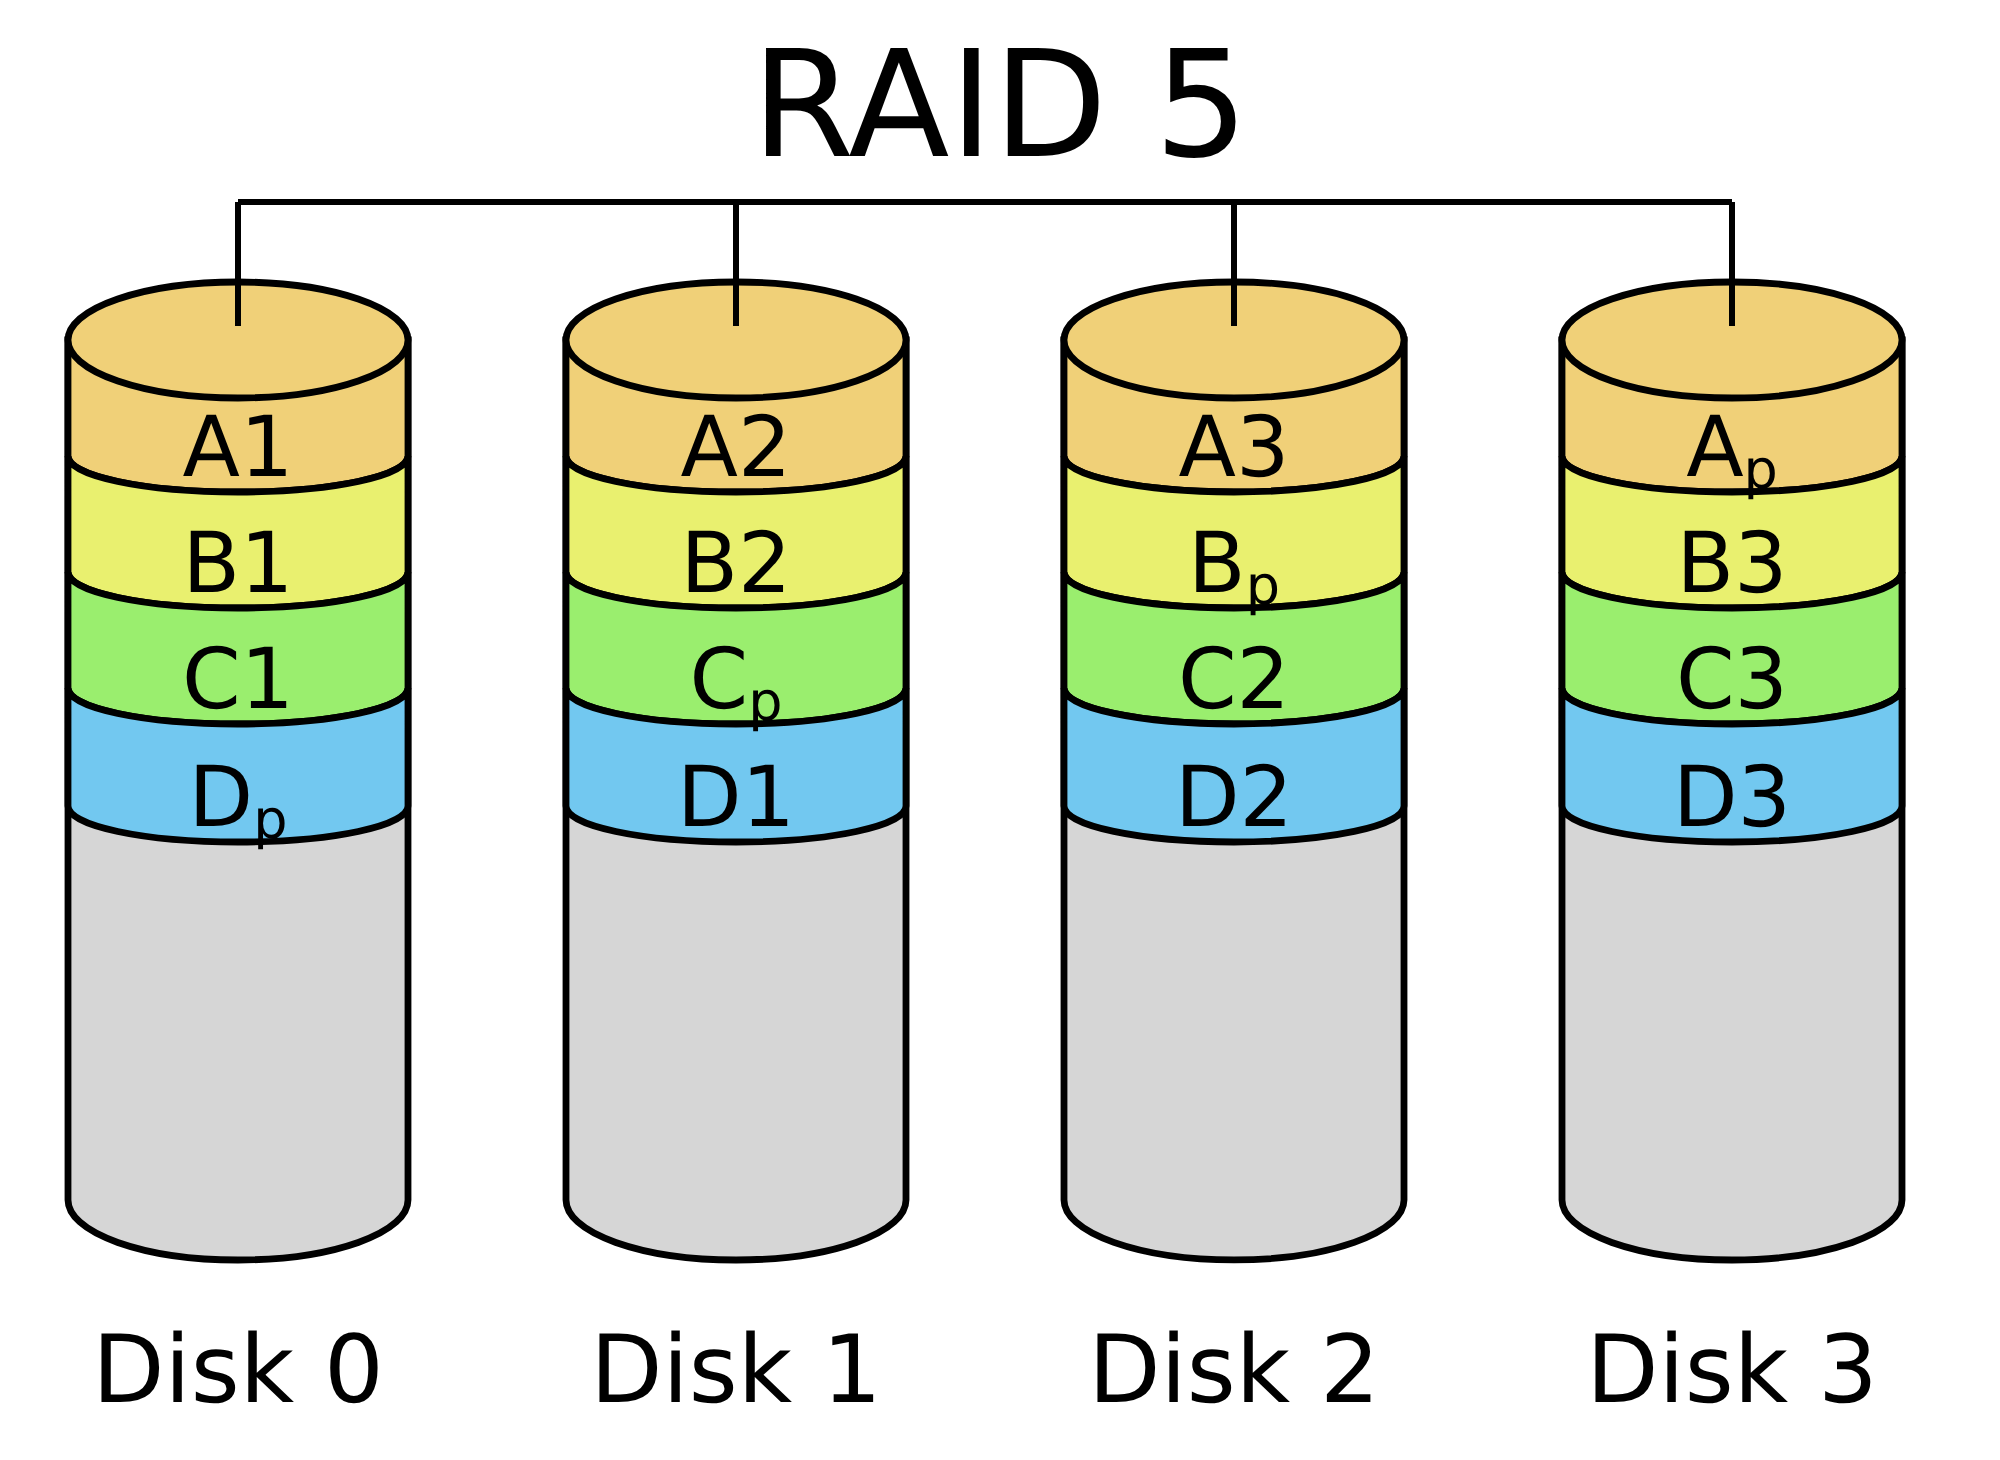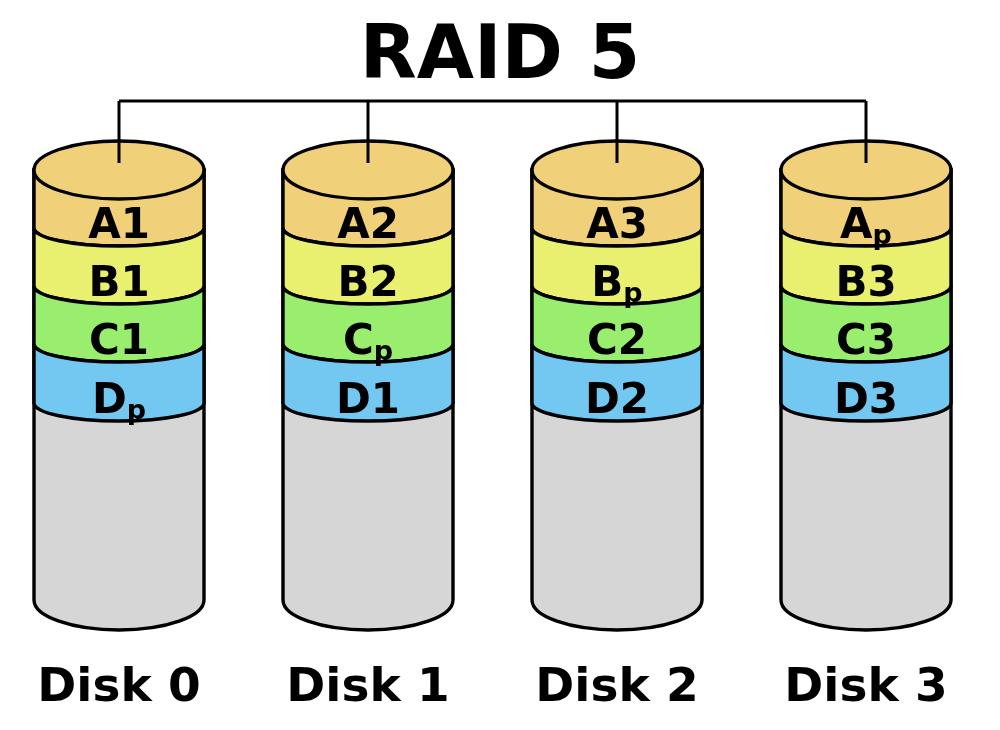--- a/index.html
+++ b/index.html
@@ -1,16 +1,16 @@
 <!DOCTYPE html>
 <html><head>
 <meta charset="utf-8">
 <style>
   html,body{margin:0;padding:0;background:#ffffff;}
-  .stage{position:relative;width:1000px;height:730px;background:#ffffff;overflow:hidden;font-weight:bold;}
+  .stage{position:relative;width:1000px;height:730px;background:#ffffff;overflow:hidden;}
   svg{display:block;}
   text{font-family:"DejaVu Sans","Liberation Sans",sans-serif;}
 </style>
 </head>
 <body>
 
 <div class="stage" style="background: rgb(255, 255, 255);">
   <svg id="diagram" width="1000" height="730" viewBox="0 0 1000 730" xmlns="http://www.w3.org/2000/svg">
     <text id="title-text" x="500" y="78" text-anchor="middle" font-size="74" fill="#000000">RAID 5</text>
   <g>

